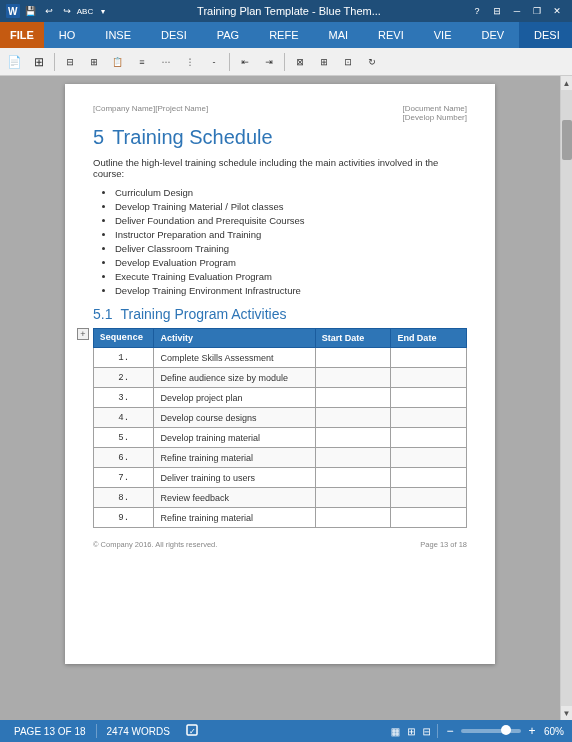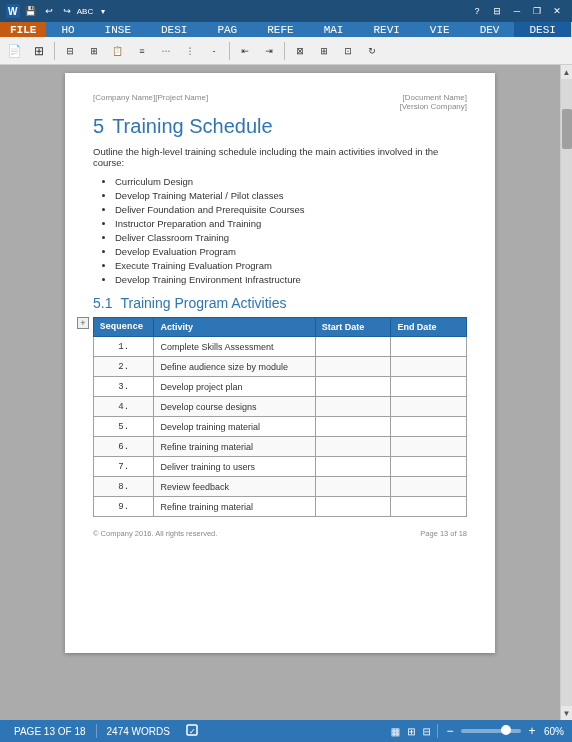--- a/index.html
+++ b/index.html
@@ -18,25 +18,24 @@
       flex-shrink: 0;
     }
     .title-bar-left { display: flex; align-items: center; gap: 4px; }
     .title-bar-icon { width: 14px; height: 14px; display: flex; align-items: center; justify-content: center; font-size: 9px; color: white; cursor: pointer; }
     .title-bar-controls { display: flex; gap: 2px; }
     .tb-btn { width: 18px; height: 14px; display: flex; align-items: center; justify-content: center; font-size: 9px; color: white; cursor: pointer; }
 
     
     .ribbon-tabs {
       background: #2e75b6;
-      height: 15px;
+      height: 26px;
       display: flex;
       align-items: stretch;
       flex-shrink: 0;
-      font-family: Liberation Mono, monospace;
     }
     .rtab {
       padding: 0 15px;
       display: flex;
       align-items: center;
       font-size: 11px;
       color: white;
       cursor: pointer;
       font-weight: 500;
     }
@@ -250,20 +249,21 @@
         <rect width="14" height="14" fill="#1e5ca0" rx="1"></rect>
         <text x="2" y="11" font-size="10" fill="white" font-weight="bold">W</text>
       </svg>
     </div>
     <div class="title-bar-icon">💾</div>
     <div class="title-bar-icon">↩</div>
     <div class="title-bar-icon">↪</div>
     <div class="title-bar-icon" style="font-size:8px;">ABC</div>
     <div class="title-bar-icon" style="font-size:8px;">▾</div>
   </div>
+  <span style="font-size:11px; color:white;">Training Plan Template - Blue Them...</span>
   <div class="title-bar-controls">
     <div class="tb-btn">?</div>
     <div class="tb-btn">⊟</div>
     <div class="tb-btn">─</div>
     <div class="tb-btn">❐</div>
     <div class="tb-btn close">✕</div>
   </div>
 </div>
 
 <div class="ribbon-tabs">
@@ -313,21 +313,21 @@
   <div class="document-container">
     <div class="page">
 
       <div class="page-meta">
         <div class="page-meta-left">
           <span>[Company Name]</span>
           <span>[Project Name]</span>
         </div>
         <div class="page-meta-right">
           <span>[Document Name]</span>
-          <span>[Version Company]</span>
+          <span>[Develop Number]</span>
         </div>
       </div>
 
       <div class="section-h1">
         <span>5</span>
         <span>Training Schedule</span>
       </div>
 
       <p class="intro-text">Outline the high-level training schedule including the main activities involved in the course:</p>
 

